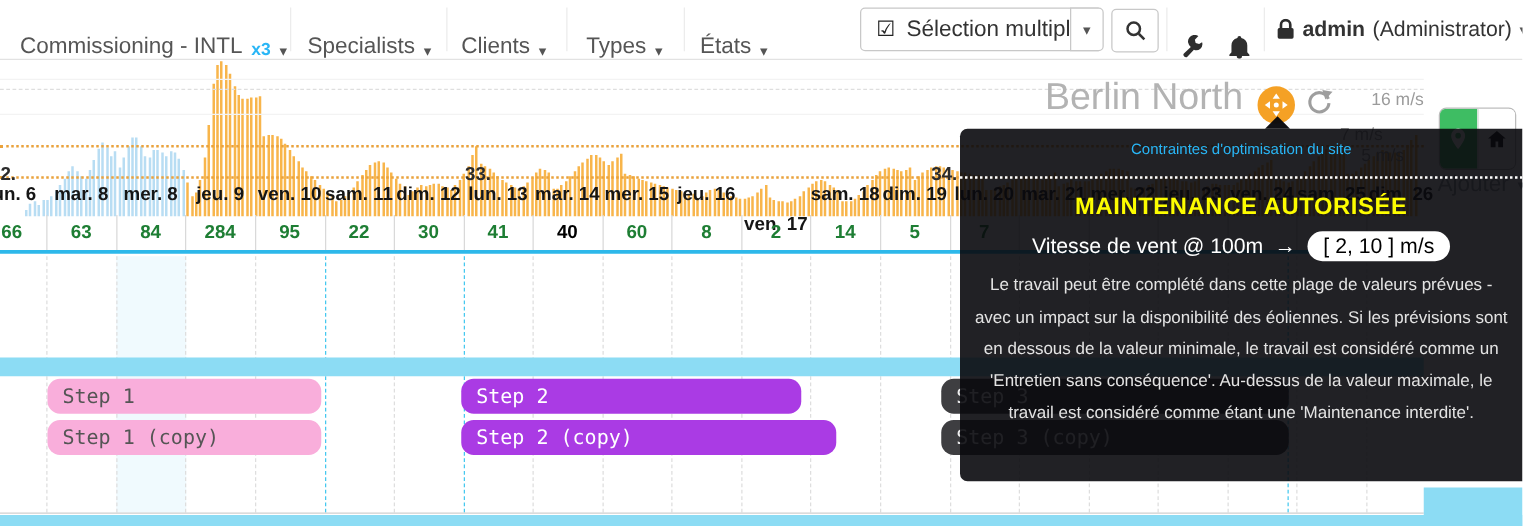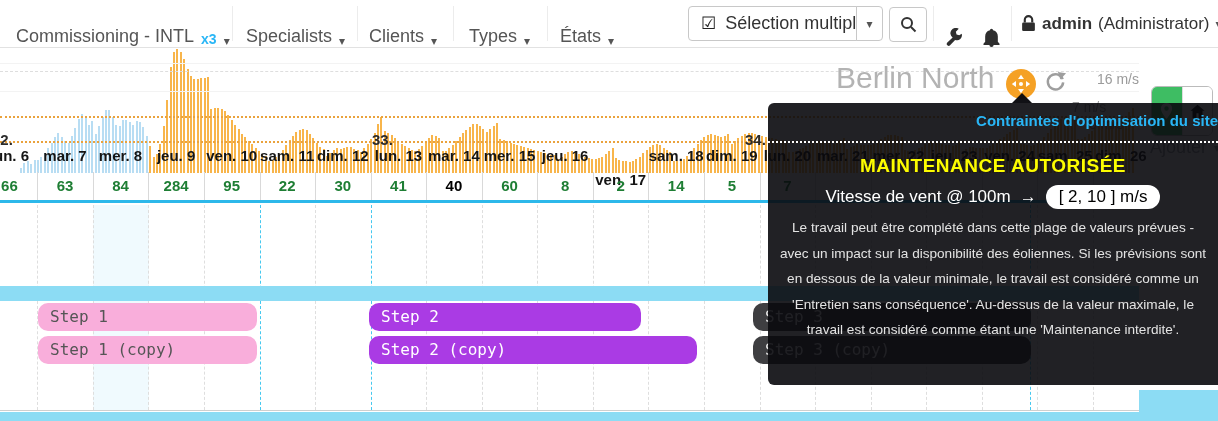--- a/index.html
+++ b/index.html
@@ -53,21 +53,21 @@
   #map-btn-green{width:30px;height:100%;background:#3ebd63;display:flex;align-items:center;justify-content:center;cursor:pointer}
   #map-btn-home{width:30px;height:100%;background:#fff;display:flex;align-items:center;justify-content:center;cursor:pointer;border-left:1px solid #ddd}
   #ajouter{position:absolute;left:1150px;top:137px;font-size:18px;color:#9aa0a6;display:flex;gap:7px;
            align-items:center;z-index:5;cursor:pointer}
   
   #tooltip{position:absolute;left:768px;top:103px;width:450px;height:282px;
            background:rgba(9,9,13,0.9);border-radius:6px 0 0 6px;z-index:10;color:#fff}
   #tooltip-arrow{position:absolute;left:1012px;top:93px;width:0;height:0;z-index:11;
                  border-left:10px solid transparent;border-right:10px solid transparent;
                  border-bottom:10px solid rgba(9,9,13,0.97)}
-  .tt-title{position:absolute;top:9px;left:0;right:0;text-align:right;font-size:15px;font-weight:bold;color:#29b6f6}
+  .tt-title{position:absolute;top:9px;left:0;right:0;text-align:center;font-size:12px;font-weight:normal;color:#29b6f6}
   .tt-sep{position:absolute;top:38px;left:0;right:0;border-top:2px dotted #fff}
   .tt-heading{position:absolute;top:52px;left:0;right:0;text-align:center;font-size:19px;font-weight:bold;
               color:#fdfd00;letter-spacing:.5px}
   .tt-wind{position:absolute;top:82px;left:0;right:0;display:flex;align-items:center;justify-content:center;
            gap:9px;font-size:17px;color:#fff}
   .tt-pill{background:#fff;color:#000;border-radius:15px;padding:2px 13px;font-size:17px}
   .tt-body{position:absolute;top:112px;left:10px;right:10px;text-align:center;font-size:13.6px;
            line-height:25.5px;color:#e3e3e3}
 </style>
 </head>
@@ -495,21 +495,21 @@
 
   <div id="axis-layer">
       <div class="wk-label" style="left: -8px;">32.</div>
       <div class="wk-label" style="left: 372px;">33.</div>
       <div class="wk-label" style="left: 745px;">34.</div>
       <div class="unit-label" style="left: 1097px; top: 71px;">16 m/s</div>
       <div class="unit-label" style="left: 1072px; top: 99px;">7 m/s</div>
       <div class="unit-label" style="left: 1089px; top: 116px;">5 m/s</div>
       <div class="day-label" style="left: -18.6px;">lun. 6</div>
       <div class="num-cell" style="left: -18.6px; color: rgb(30, 126, 52);">66</div>
-      <div class="day-label" style="left: 37px;">mar. 7</div>
+      <div class="day-label" style="left: 37px;">mar. 8</div>
       <div class="num-cell" style="left: 37px; color: rgb(30, 126, 52);">63</div>
       <div class="num-sep" style="left: 37.2px;"></div>
       <div class="day-label" style="left: 92.5px;">mer. 8</div>
       <div class="num-cell" style="left: 92.5px; color: rgb(30, 126, 52);">84</div>
       <div class="num-sep" style="left: 92.7px;"></div>
       <div class="day-label" style="left: 148.1px;">jeu. 9</div>
       <div class="num-cell" style="left: 148.1px; color: rgb(30, 126, 52);">284</div>
       <div class="num-sep" style="left: 148.3px;"></div>
       <div class="day-label" style="left: 203.7px;">ven. 10</div>
       <div class="num-cell" style="left: 203.7px; color: rgb(30, 126, 52);">95</div>
@@ -595,21 +595,21 @@
   <div class="strip" style="left:0;top:286px;width:1139px;height:15px"></div>
   <div class="abs" style="left:0;top:410px;width:1139px;height:1px;background:#cfcfcf;z-index:2"></div>
   <div class="strip" style="left:0;top:412px;width:1218px;height:9px"></div>
   <div class="strip" style="left:1139px;top:390px;width:79px;height:31px"></div>
 
   <div id="gantt-layer">
       <div class="gantt-bar bar-pink" style="left: 38px; top: 303px; width: 219px;">Step 1</div>
       <div class="gantt-bar bar-purple" style="left: 369px; top: 303px; width: 272px;">Step 2</div>
       <div class="gantt-bar bar-dark" style="left: 753px; top: 303px; width: 278px;">Step 3</div>
       <div class="gantt-bar bar-pink" style="left: 38px; top: 336px; width: 219px;">Step 1 (copy)</div>
-      <div class="gantt-bar bar-purple" style="left: 369px; top: 336px; width: 328px;">Step 2 (copy)</div>
+      <div class="gantt-bar bar-purple" style="left: 369px; top: 336px; width: 300px;">Step 2 (copy)</div>
       <div class="gantt-bar bar-dark" style="left: 753px; top: 336px; width: 278px;">Step 3 (copy)</div>
     </div>
 
   <div id="map-btn-group">
     <div id="map-btn-green">
       <svg width="15" height="18" viewBox="0 0 24 28">
         <path fill="#fff" fill-rule="evenodd" d="M12 1a9 9 0 0 0-9 9c0 6.6 9 17 9 17s9-10.4 9-17a9 9 0 0 0-9-9zm0 12.6a3.6 3.6 0 1 1 0-7.2 3.6 3.6 0 0 1 0 7.2z"></path>
       </svg>
     </div>
     <div id="map-btn-home">

